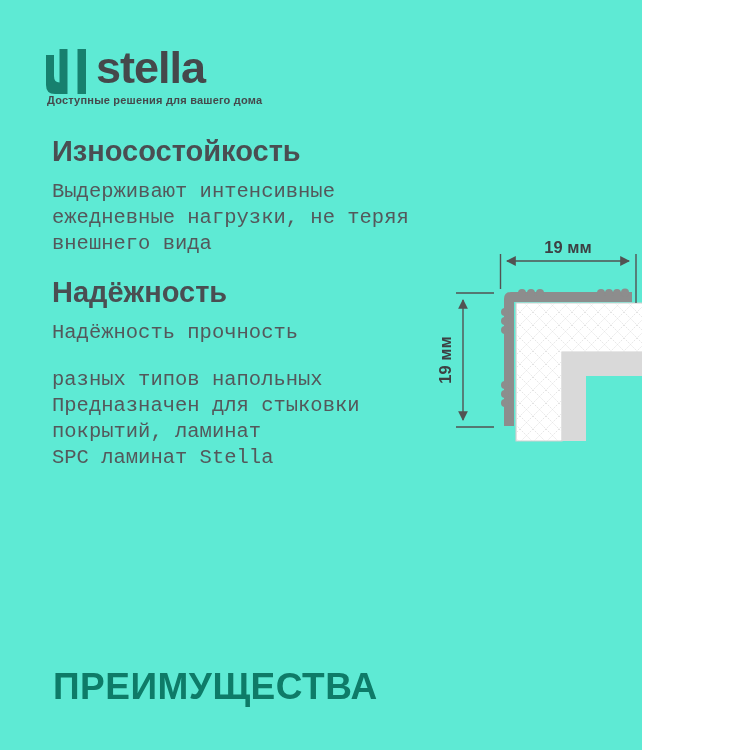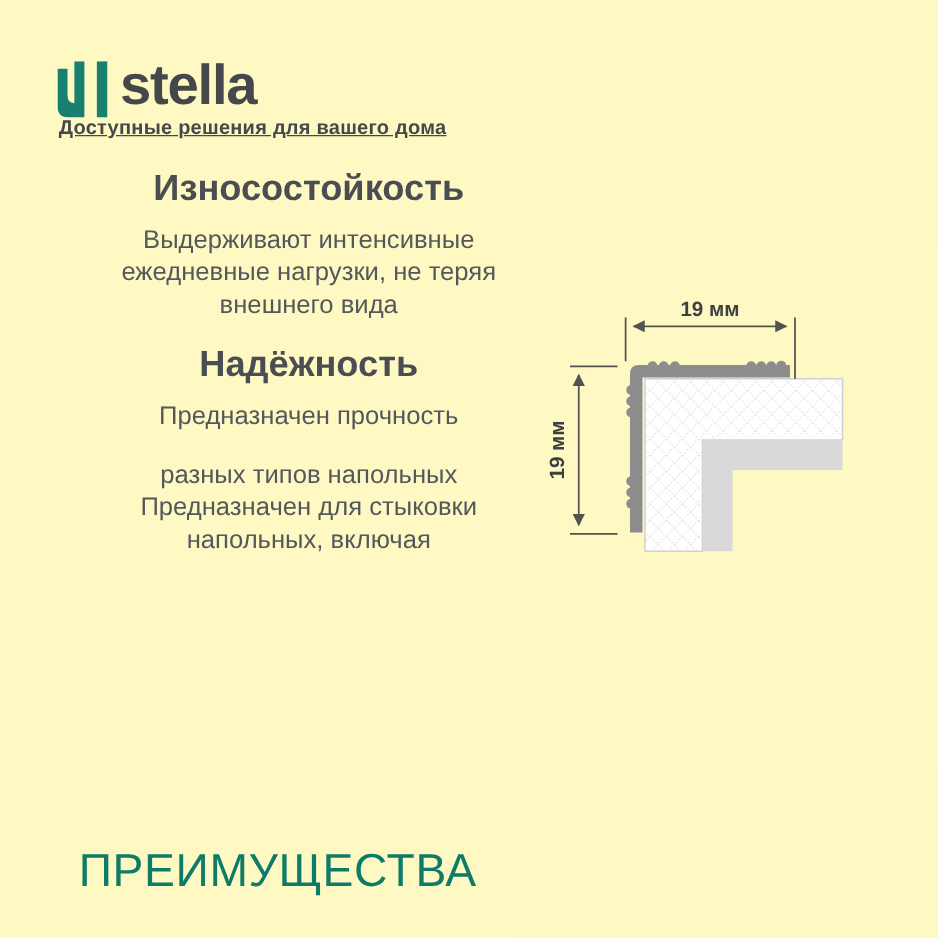--- a/index.html
+++ b/index.html
@@ -1,45 +1,45 @@
 <!DOCTYPE html>
 <html lang="ru"><head>
 <meta charset="utf-8">
 <style>
   html,body{margin:0;padding:0;background:#ffffff;}
   .page{
-    position:relative;width:750px;height:750px;background:#fef9c3;overflow:hidden;
+    position:relative;width:642px;height:750px;background:#5eead4;overflow:hidden;
     font-family:"Liberation Sans",sans-serif;
   }
   
   .logo-icon{position:absolute;left:46px;top:49px;width:40px;height:45px;}
   .wordmark{
     position:absolute;left:96px;top:47px;
     font-size:45px;font-weight:700;letter-spacing:-1px;line-height:42px;
     color:#45484b;
   }
   .tagline{
     position:absolute;left:47px;top:94px;
-    font-size:16px;font-weight:700;letter-spacing:0.2px;color:#45484b;text-decoration:underline;
+    font-size:11px;font-weight:700;letter-spacing:0.2px;color:#45484b;
   }
   
   .features{position:absolute;left:52px;top:136px;width:390px;}
-  .feature{margin-bottom:21px;text-align:center;}
+  .feature{margin-bottom:21px;}
   .feature h2{
     margin:0 0 13px 0;font-size:29px;line-height:30px;font-weight:700;color:#4a4e52;
   }
   .feature .bodyline{
-    font-size:20.5px;line-height:25.8px;color:#54585b;font-weight:400;
+    font-size:20.5px;line-height:25.8px;color:#54585b;font-weight:400;font-family:Liberation Mono, monospace;
   }
   
   .diagram{position:absolute;left:430px;top:228px;width:256px;height:220px;}
   
   .footer-title{
-    position:absolute;left:51px;top:664px;margin:12px;
-    font-size:37px;font-weight:400;letter-spacing:0.5px;color:#0e7b68;
+    position:absolute;left:51px;top:664px;margin:2px;
+    font-size:37px;font-weight:700;letter-spacing:0.5px;color:#0e7b68;
   }
 </style>
 </head>
 <body>
 
 <div class="page">
 
   <svg class="logo-icon" viewBox="0 0 40 45" aria-hidden="true">
     <g fill="#17806e">
       <path d="M0,6 L8,6 L8,27 Q8,33.5 13.5,33.5 L13.5,0 L21.5,0 L21.5,45 L9,45 Q0,45 0,36 Z"></path>
@@ -53,27 +53,28 @@
 
     <div class="feature">
       <h2>Износостойкость</h2>
       <div class="bodyline">Выдерживают интенсивные</div>
       <div class="bodyline">ежедневные нагрузки, не теряя</div>
       <div class="bodyline">внешнего вида</div>
     </div>
 
     <div class="feature">
       <h2>Надёжность</h2>
-      <div class="bodyline">Предназначен прочность</div>
+      <div class="bodyline">Надёжность прочность</div>
     </div>
 
     <div class="feature">
       <div class="bodyline">разных типов напольных</div>
       <div class="bodyline">Предназначен для стыковки</div>
-      <div class="bodyline">напольных, включая</div>
+      <div class="bodyline">покрытий, ламинат</div>
+      <div class="bodyline">SPC ламинат Stella</div>
     </div>
 
   </div>
 
   <svg class="diagram" viewBox="430 228 256 220" aria-hidden="false">
     <defs>
       <pattern id="hatch" patternUnits="userSpaceOnUse" width="13" height="13">
         <path d="M0,0 L13,13 M13,0 L0,13" stroke="#e3e3e3" stroke-width="1" fill="none" stroke-dasharray="1.6,1.4"></path>
       </pattern>
       <marker id="arr" viewBox="0 0 10 10" refX="9" refY="5" markerWidth="9" markerHeight="7" orient="auto-start-reverse">

